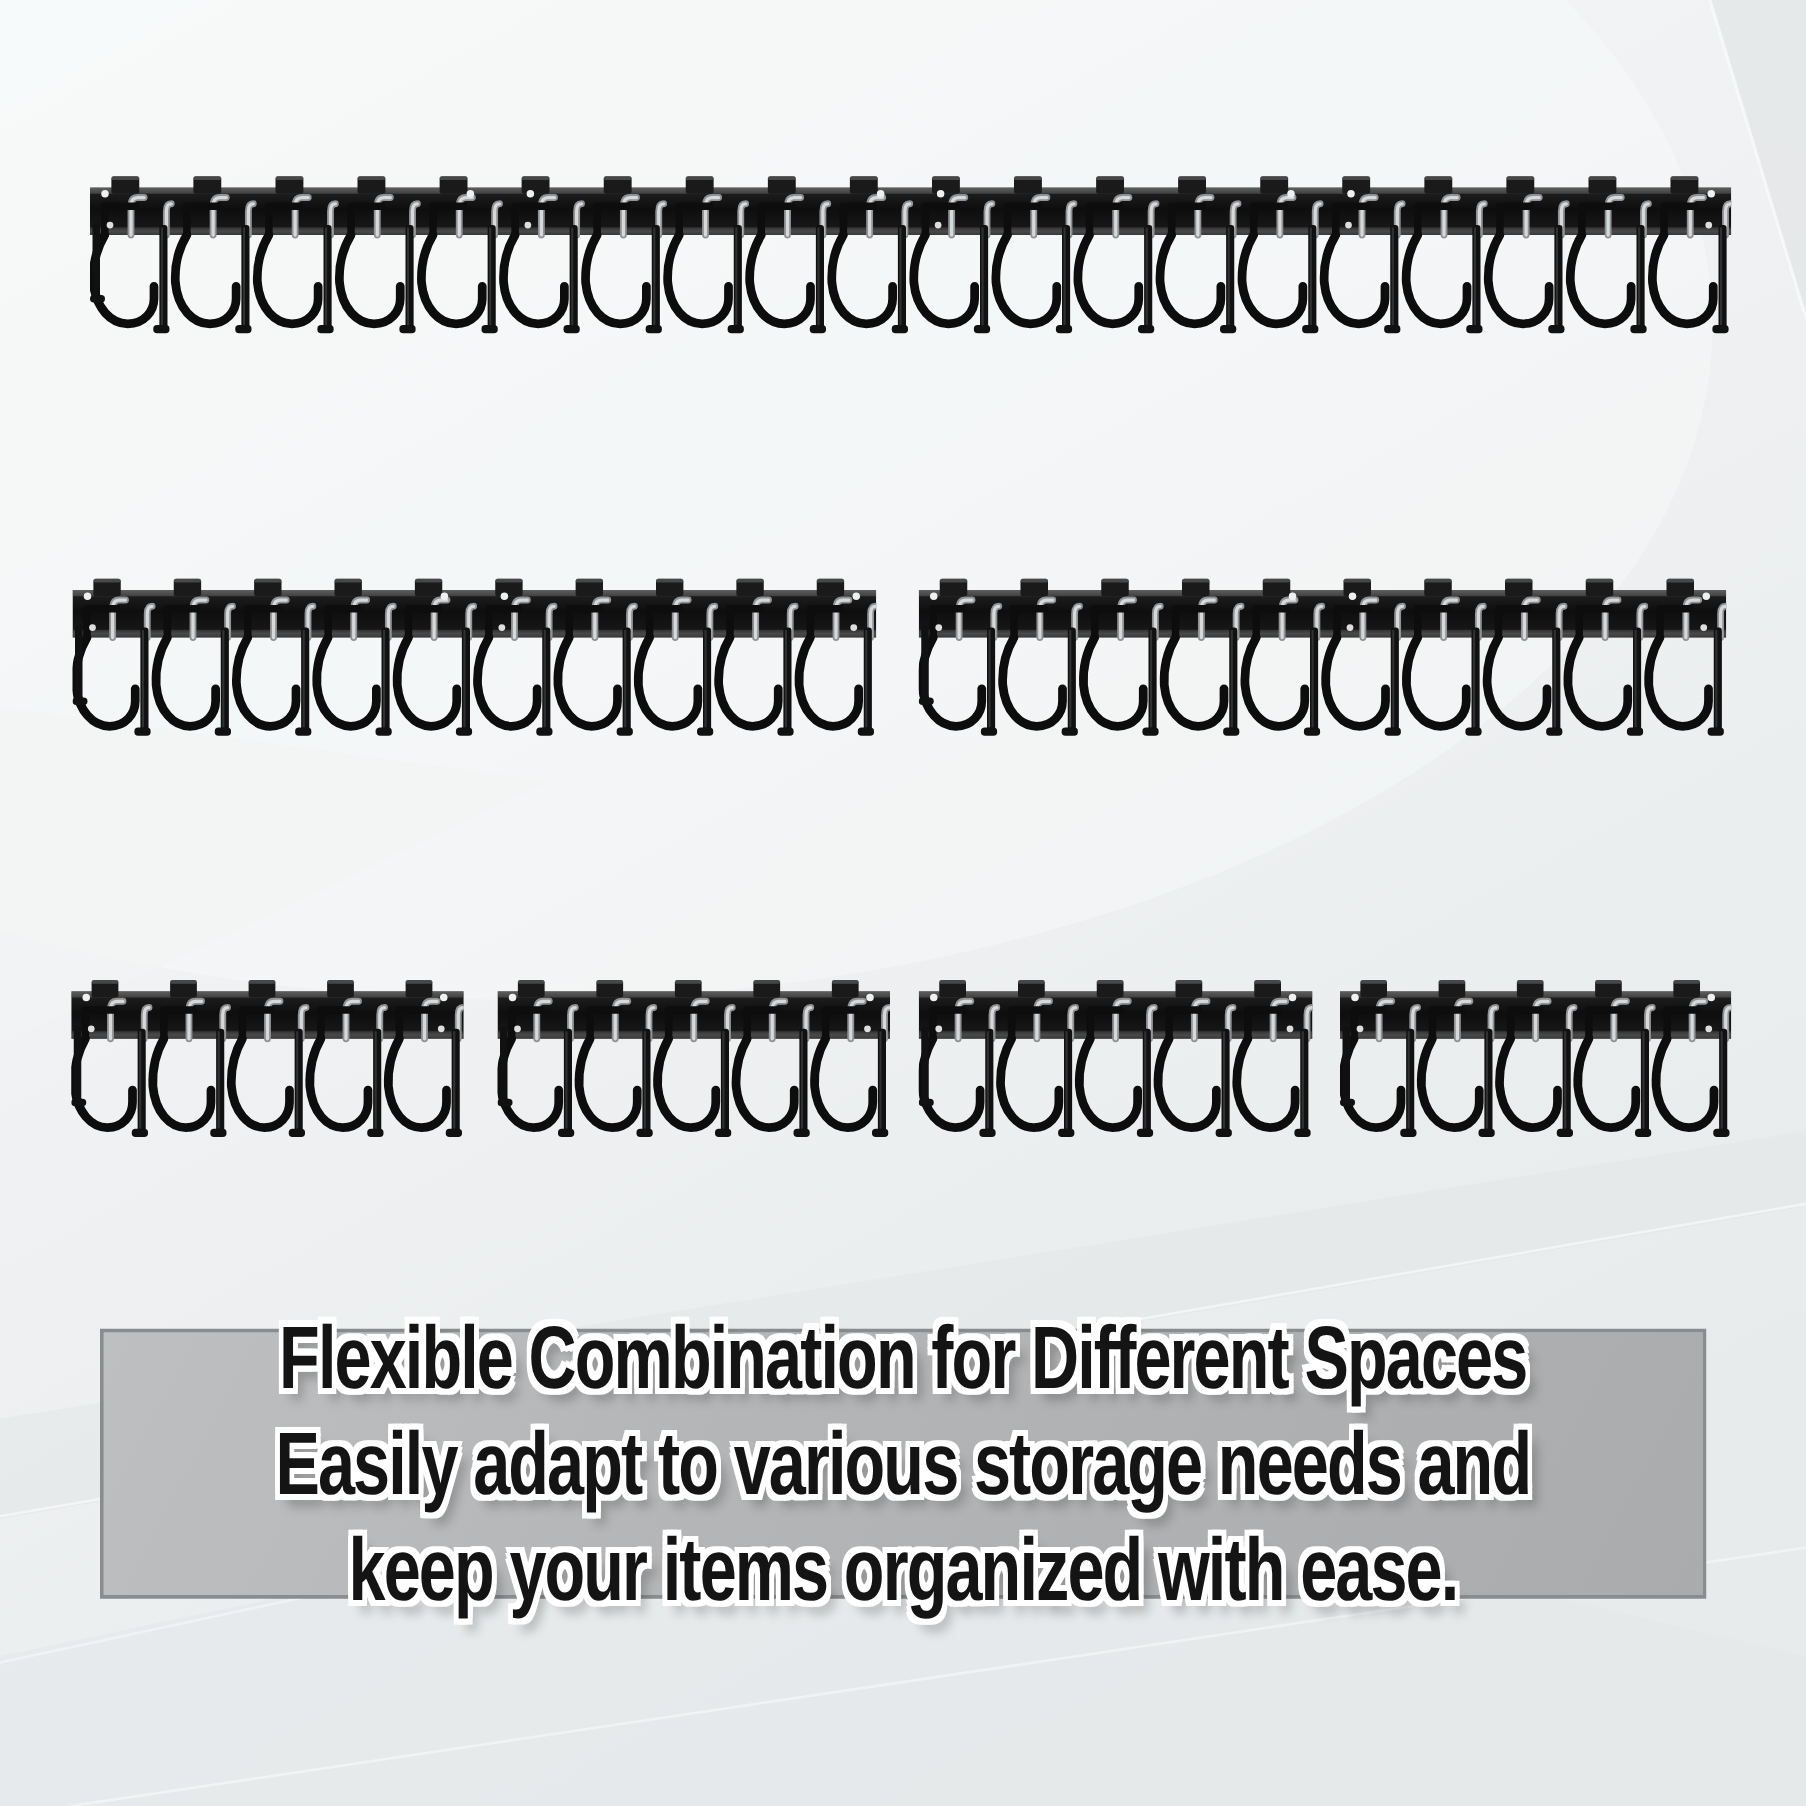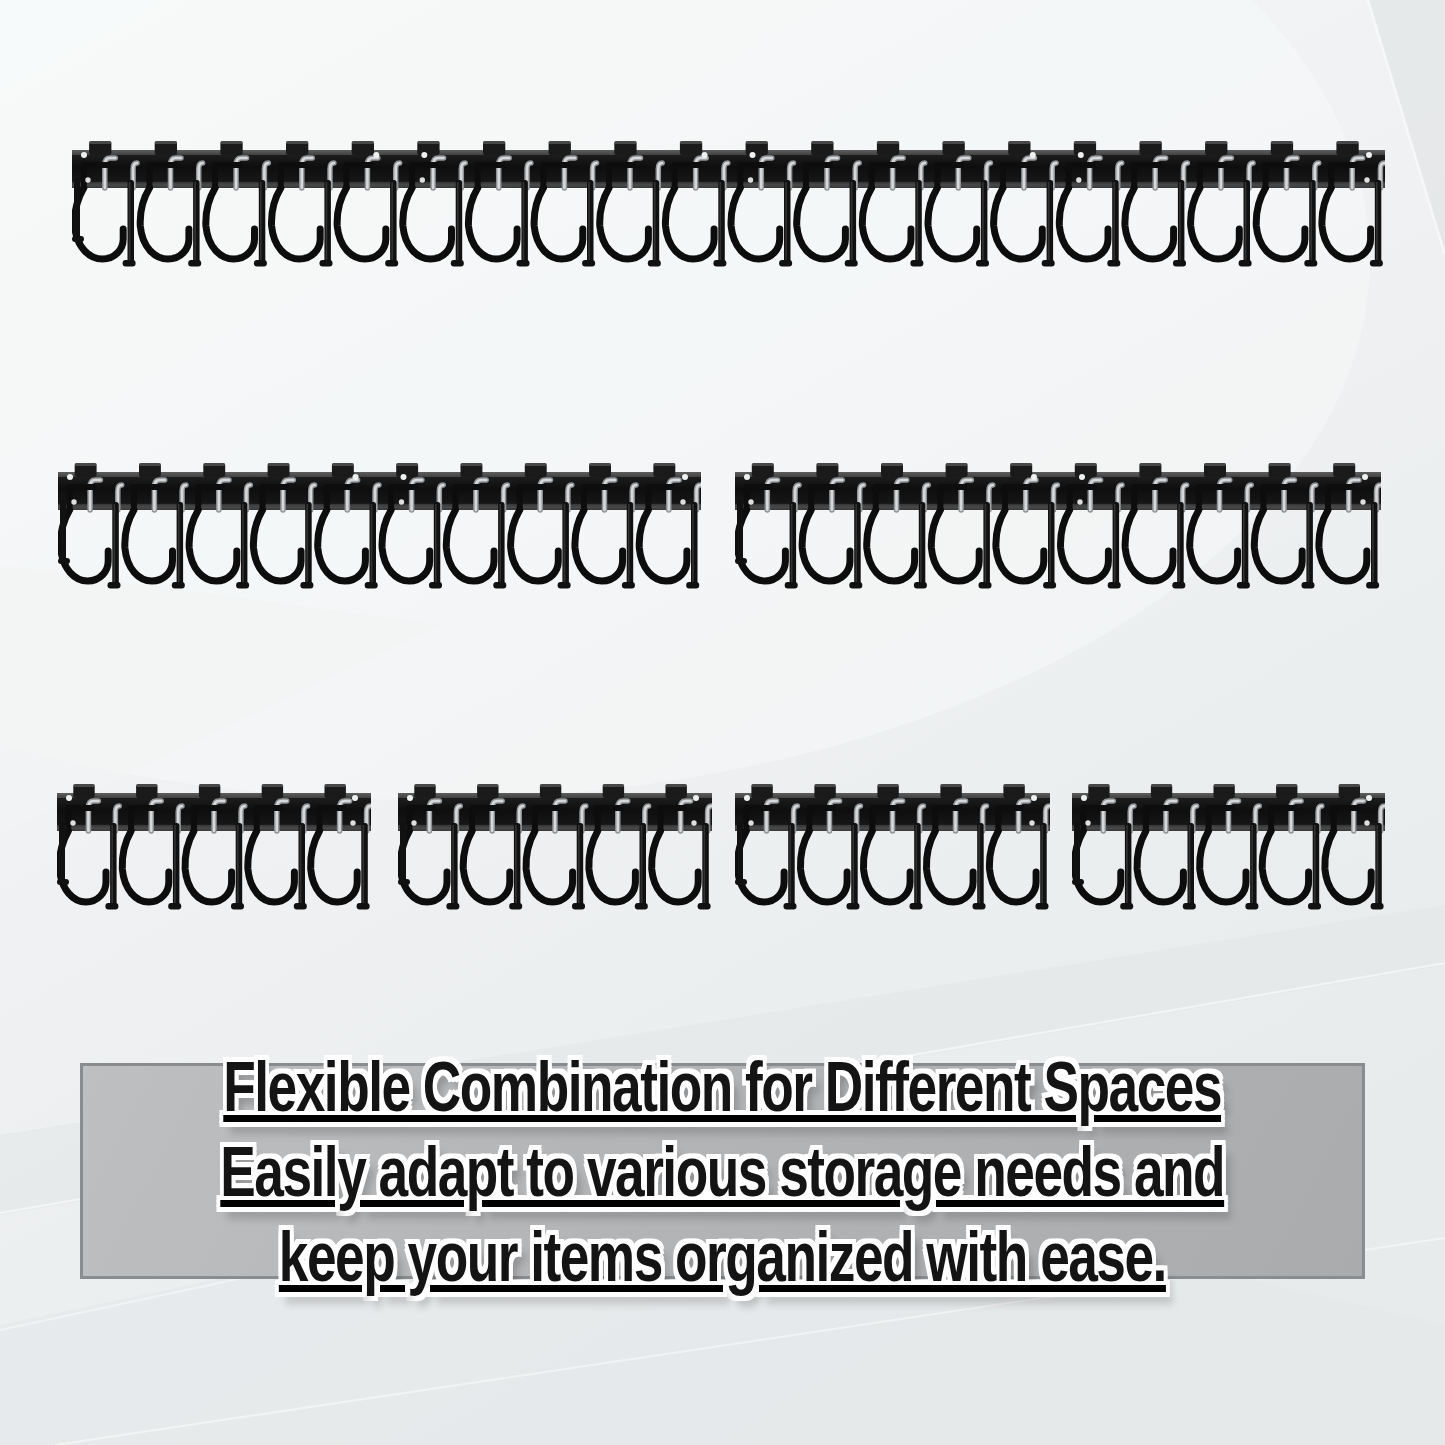--- a/index.html
+++ b/index.html
@@ -14,21 +14,21 @@
   .rack{position:absolute;display:block;}
   .hookS,.hookB{fill:none;stroke:var(--metal,#0d0d0d);stroke-linecap:round;stroke-linejoin:round;}
   .hookS{stroke-width:6;}
   .hookB{stroke-width:7;}
   .prongU{fill:none;stroke:var(--prong-dark,#8f9294);stroke-width:5.5;stroke-linecap:round;}
   .prongO{fill:none;stroke:var(--prong-light,#d6d8d9);stroke-width:2.6;stroke-linecap:round;}
   #caption-box{
     position:absolute;left:80px;top:1063px;width:1285px;height:216px;
     box-sizing:border-box;border:3px solid var(--box-border,#8a8d8f);
     background:linear-gradient(118deg,var(--box-top,#bdbfc1) 0%,#b2b4b6 45%,var(--box-bot,#a9abad) 100%);
-    display:flex;flex-direction:column;justify-content:center;align-items:center;text-decoration:underline;
+    display:flex;flex-direction:column;justify-content:center;align-items:center;
   }
   .cap-line{
     display:inline-block;white-space:nowrap;
     font-size:71px;font-weight:bold;letter-spacing:-2px;line-height:85px;
     color:var(--text,#141414);
     transform:scaleX(0.75);transform-origin:50% 50%;
     text-shadow:
       -5px -5px 0 #fff, 0 -5px 0 #fff, 5px -5px 0 #fff,
       -5px  0   0 #fff, 5px  0   0 #fff,
       -5px  5px 0 #fff, 0  5px 0 #fff, 5px 5px 0 #fff,

